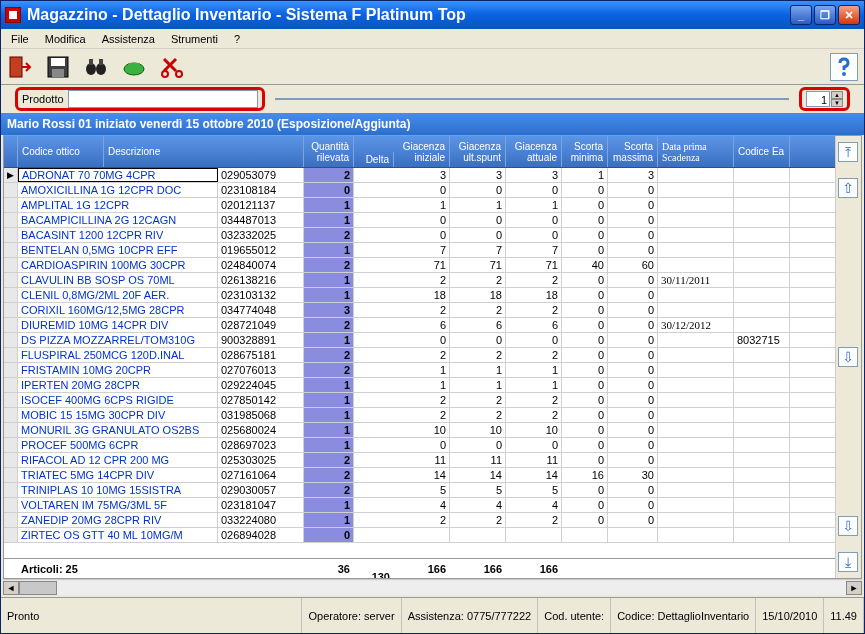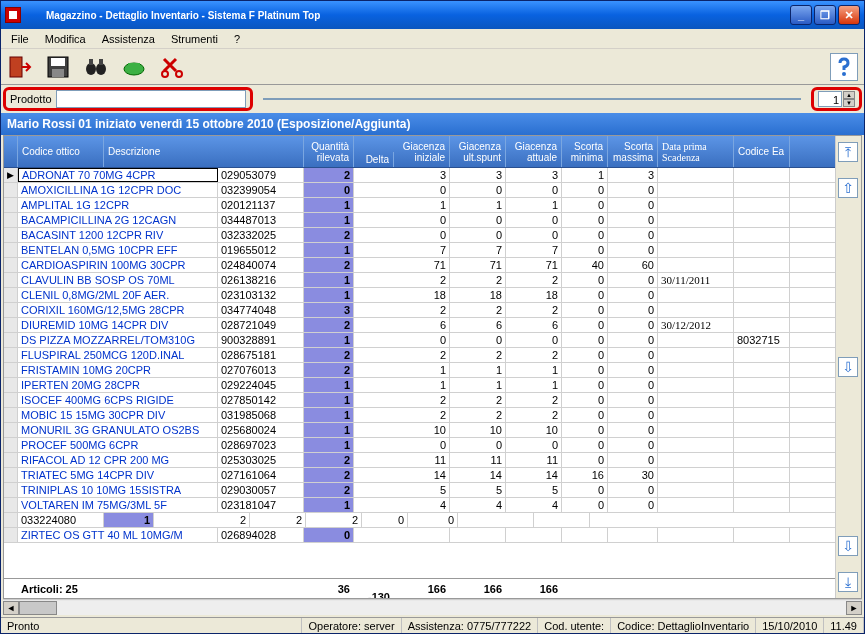--- a/index.html
+++ b/index.html
@@ -2,33 +2,33 @@
 <html><head>
 <meta charset="utf-8">
 <style>
 * { box-sizing: border-box; margin: 0; padding: 0; font-family: Tahoma, sans-serif; font-size: 11px; }
 body { background: #ece9d8; width: 865px; height: 634px; overflow: hidden; }
 
 .window { width: 865px; height: 634px; border: 1px solid #0a246a; background: #ece9d8; display: flex; flex-direction: column; }
 
 .titlebar { background: linear-gradient(to bottom, #3a93ff 0%, #0962e0 50%, #0a56bf 100%); height: 28px; display: flex; align-items: center; padding: 0 4px; color: white; }
 .titlebar .icon { width: 16px; height: 16px; background: #c00; border: 1px solid #800; margin-right: 6px; display: flex; align-items: center; justify-content: center; }
-.titlebar .title { flex: 1; font-weight: bold; font-size: 10px; margin-left: 19px; }
+.titlebar .title { flex: 1; font-weight: bold; font-size: 16px; }
 .win-btns { display: flex; gap: 2px; }
 .win-btn { width: 22px; height: 20px; background: linear-gradient(to bottom, #7aa6ef, #2a5bc5); border: 1px solid #0a246a; border-radius: 3px; color: white; display: flex; align-items: center; justify-content: center; font-weight: bold; }
 .win-btn.close { background: linear-gradient(to bottom, #f5a182, #d8350a); }
 
 .menubar { background: #ece9d8; height: 20px; display: flex; align-items: center; padding: 0 4px; gap: 4px; border-bottom: 1px solid #d4d0c8; }
 .menubar span { padding: 2px 6px; cursor: default; }
 
 .toolbar { background: #ece9d8; height: 36px; display: flex; align-items: center; padding: 2px 6px; gap: 12px; border-bottom: 1px solid #999; }
 .tool-ico { width: 26px; height: 26px; display: flex; align-items: center; justify-content: center; }
 .tool-spacer { flex: 1; }
 
-.search-row { background: #ece9d8; height: 28px; display: flex; align-items: center; padding: 2px 2px; gap: 4px; }
+.search-row { background: #ece9d8; height: 28px; display: flex; align-items: center; padding: 2px 14px; gap: 4px; }
 .search-row .lbl { font-size: 11px; }
 .prod-box { border: 3px solid #d00; border-radius: 6px; padding: 0 4px; display: flex; align-items: center; height: 24px; flex: 0 0 250px; }
 .prod-input { flex: 1; border: 1px solid #7f9db9; height: 18px; padding: 0 2px; background: white; }
 .hr-search { flex: 1; height: 2px; background: #7f9db9; margin: 0 6px; }
 .count-box { border: 3px solid #d00; border-radius: 6px; padding: 2px 4px; display: flex; align-items: center; height: 24px; }
 .count-val { width: 24px; border: 1px solid #7f9db9; text-align: right; padding-right: 2px; background: white; height: 16px; line-height: 16px; }
 .spinner { display: flex; flex-direction: column; margin-left: 1px; }
 .spinner div { width: 12px; height: 8px; background: #d4d0c8; border: 1px solid #888; font-size: 6px; text-align: center; line-height: 6px; }
 
 .bluebar { background: linear-gradient(to bottom, #4a8de8, #2a6fd0); color: white; font-weight: bold; padding: 4px 6px; font-size: 12px; }
@@ -70,21 +70,21 @@
 .grid-footer .c.r { justify-content: flex-end; }
 
 .side-btns { width: 26px; display: flex; flex-direction: column; justify-content: space-between; padding: 6px 2px; background: #ece9d8; border-left: 1px solid #ccc; }
 .side-btn { width: 20px; height: 20px; border: 1px solid #7f9db9; background: white; display: flex; align-items: center; justify-content: center; color: #2a6fd0; font-size: 14px; }
 
 .hscroll { height: 16px; background: #e8e8e8; border-top: 1px solid #ccc; margin: 0 2px 2px 2px; display: flex; align-items: center; }
 .hscroll .arrow { width: 16px; height: 14px; background: #d4d0c8; border: 1px solid #888; text-align: center; line-height: 12px; font-size: 9px; }
 .hscroll .track { flex: 1; height: 14px; background: #eee; position: relative; }
 .hscroll .thumb { position: absolute; left: 0; width: 38px; height: 14px; background: #c8c8c8; border: 1px solid #888; }
 
-.statusbar { height: 16px; background: #ece9d8; border-top: 1px solid #999; display: flex; align-items: center; }
+.statusbar { height: 36px; background: #ece9d8; border-top: 1px solid #999; display: flex; align-items: center; }
 .statusbar .sc { padding: 0 6px; border-right: 1px solid #c0c0c0; height: 100%; display: flex; align-items: center; }
 .statusbar .sc.flex { flex: 1; }
 </style>
 </head>
 <body>
 
 <div class="window">
 
   <div class="titlebar">
     <div class="icon">
@@ -198,21 +198,21 @@
             <div class="c col-gus r">3</div>
             <div class="c col-gatt r">3</div>
             <div class="c col-smin r">1</div>
             <div class="c col-smax r">3</div>
             <div class="c col-dps"></div>
             <div class="c col-cean"></div>
           </div>
           <div class="row">
             <div class="c col-rowmark rowmark"></div>
             <div class="c col-desc blue">AMOXICILLINA 1G 12CPR  DOC</div>
-            <div class="c col-cod">032399054</div>
+            <div class="c col-cod">023108184</div>
             <div class="c col-qr r qr">0</div>
             <div class="c col-delta r ">0</div>
             <div class="c col-gini r">0</div>
             <div class="c col-gus r">0</div>
             <div class="c col-gatt r">0</div>
             <div class="c col-smin r">0</div>
             <div class="c col-smax r">0</div>
             <div class="c col-dps"></div>
             <div class="c col-cean"></div>
           </div>
@@ -505,20 +505,21 @@
             <div class="c col-gini r">4</div>
             <div class="c col-gus r">4</div>
             <div class="c col-gatt r">4</div>
             <div class="c col-smin r">0</div>
             <div class="c col-smax r">0</div>
             <div class="c col-dps"></div>
             <div class="c col-cean"></div>
           </div>
           <div class="row">
             <div class="c col-rowmark rowmark"></div>
+            <div class="c col-desc blue">ZANEDIP 20MG 28CPR RIV</div>
             <div class="c col-cod">033224080</div>
             <div class="c col-qr r qr">1</div>
             <div class="c col-delta r dn">-1</div>
             <div class="c col-gini r">2</div>
             <div class="c col-gus r">2</div>
             <div class="c col-gatt r">2</div>
             <div class="c col-smin r">0</div>
             <div class="c col-smax r">0</div>
             <div class="c col-dps"></div>
             <div class="c col-cean"></div>

